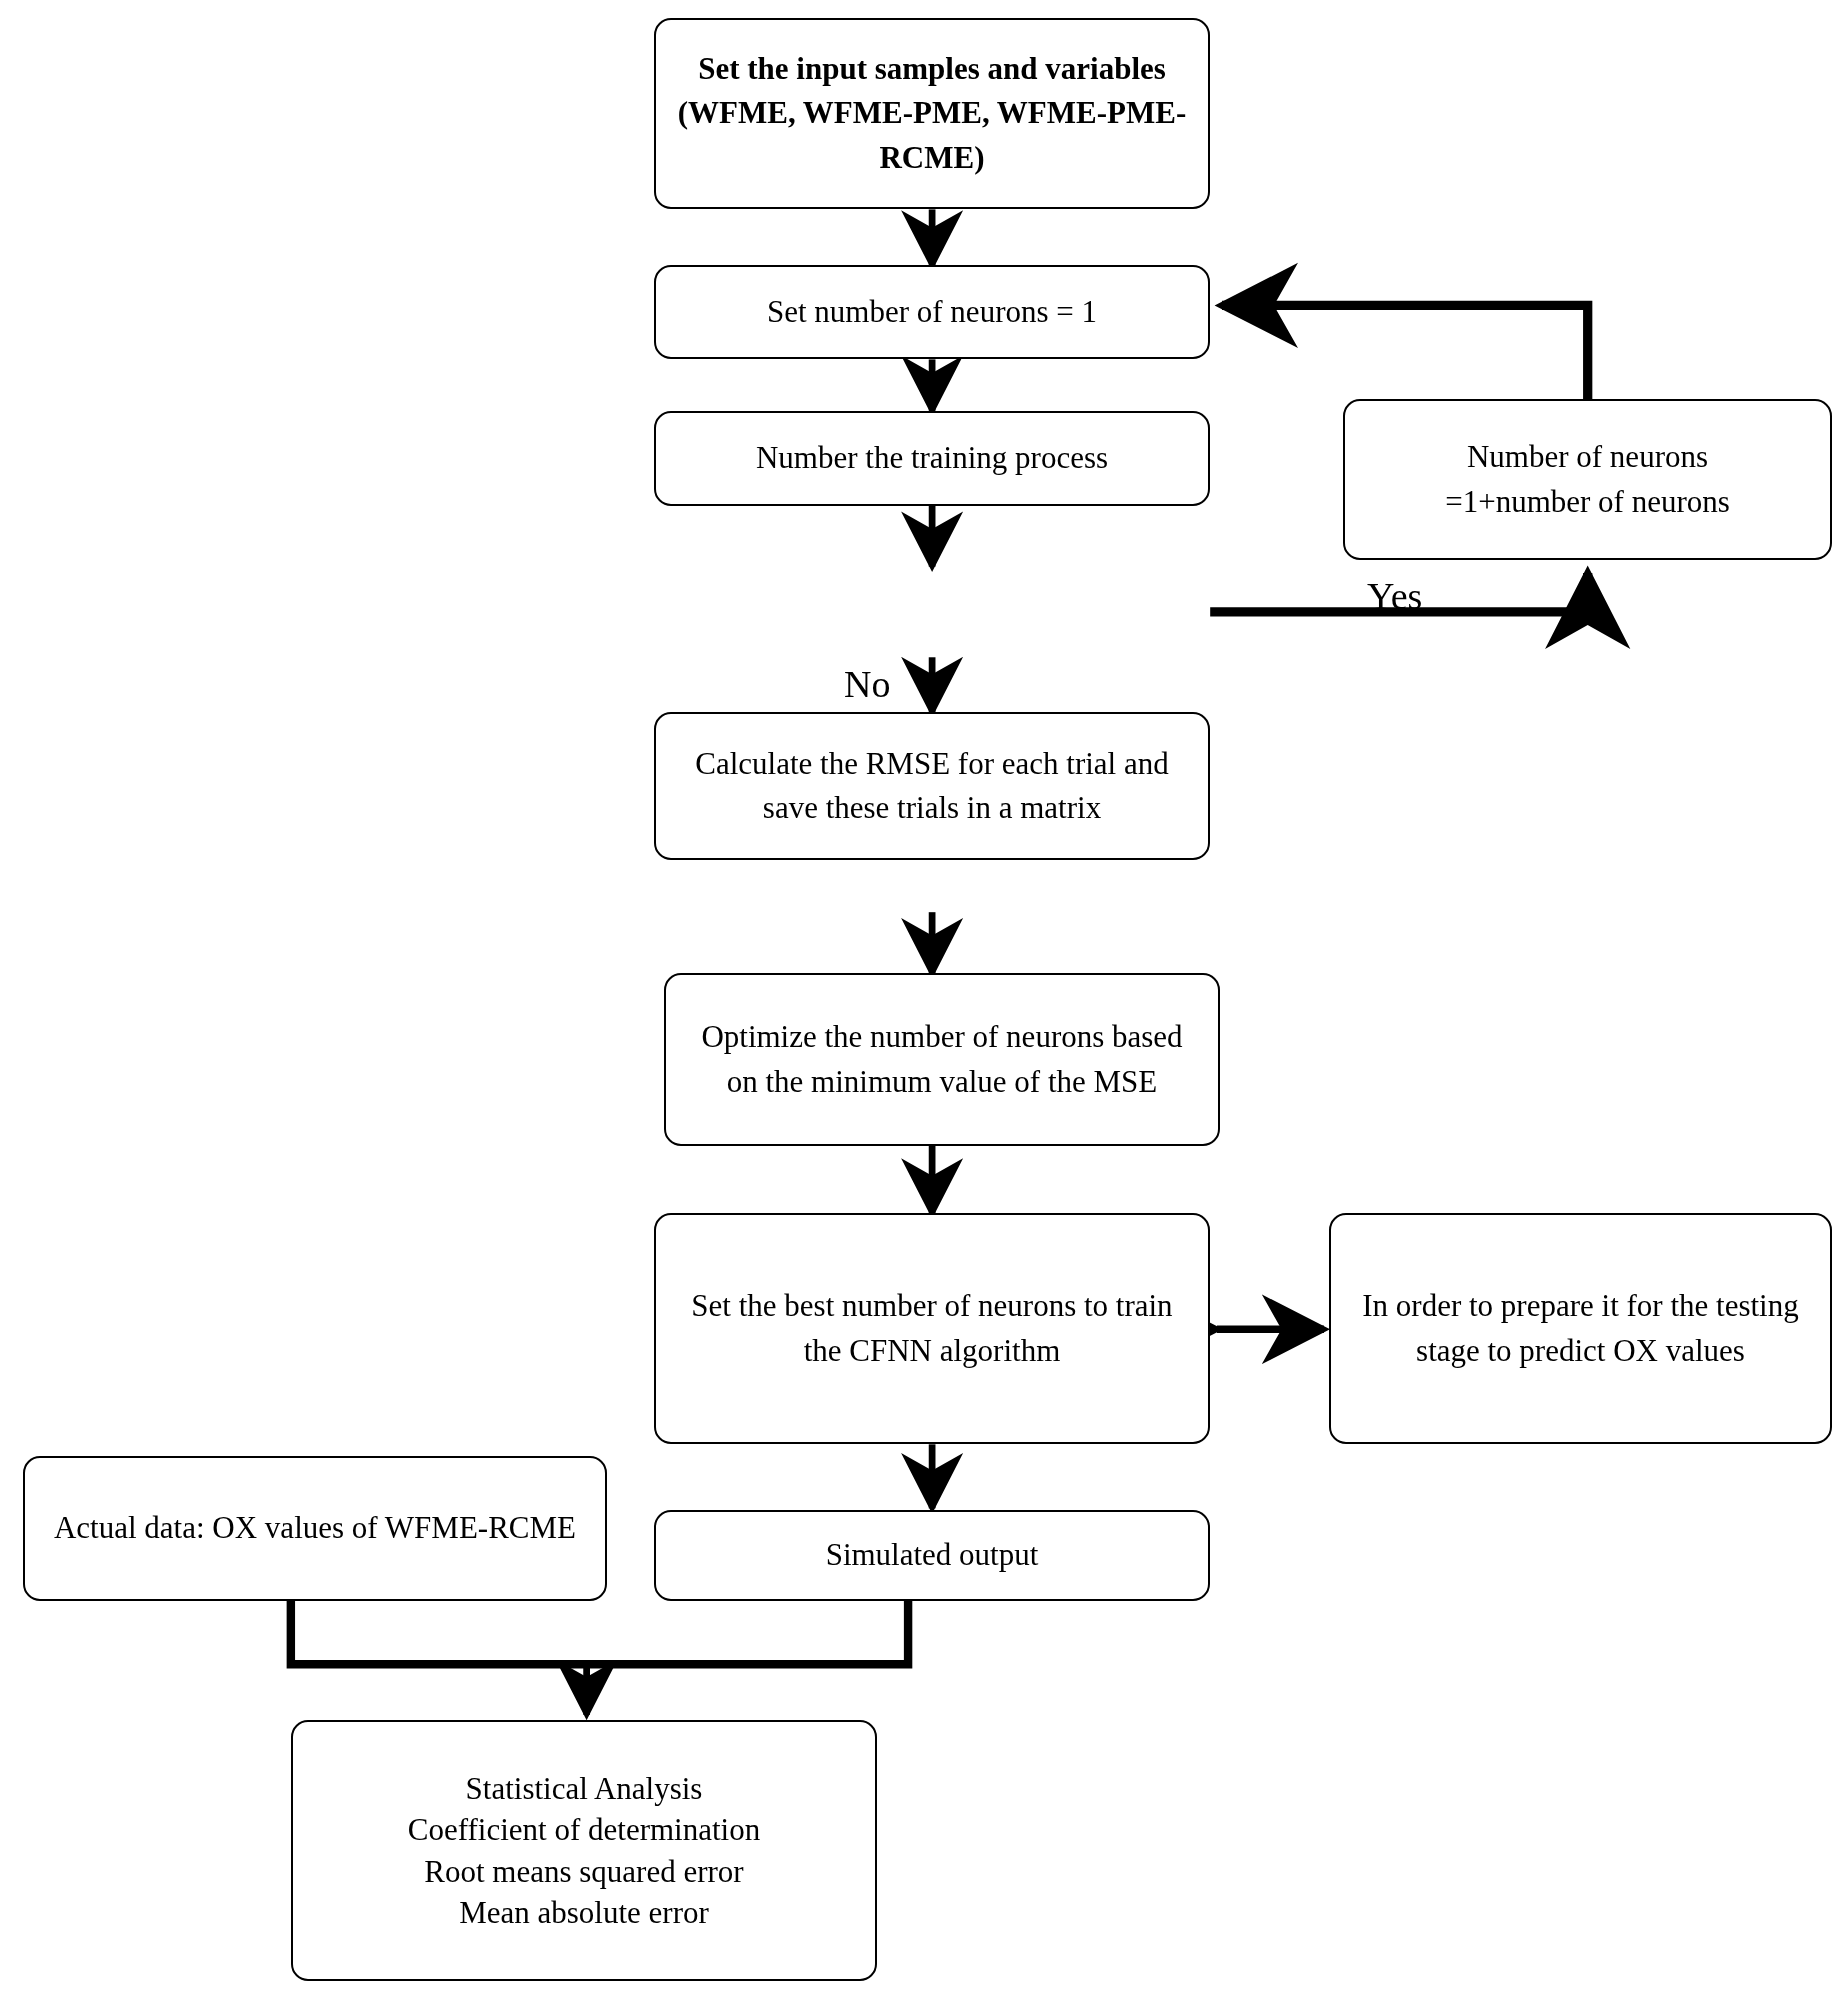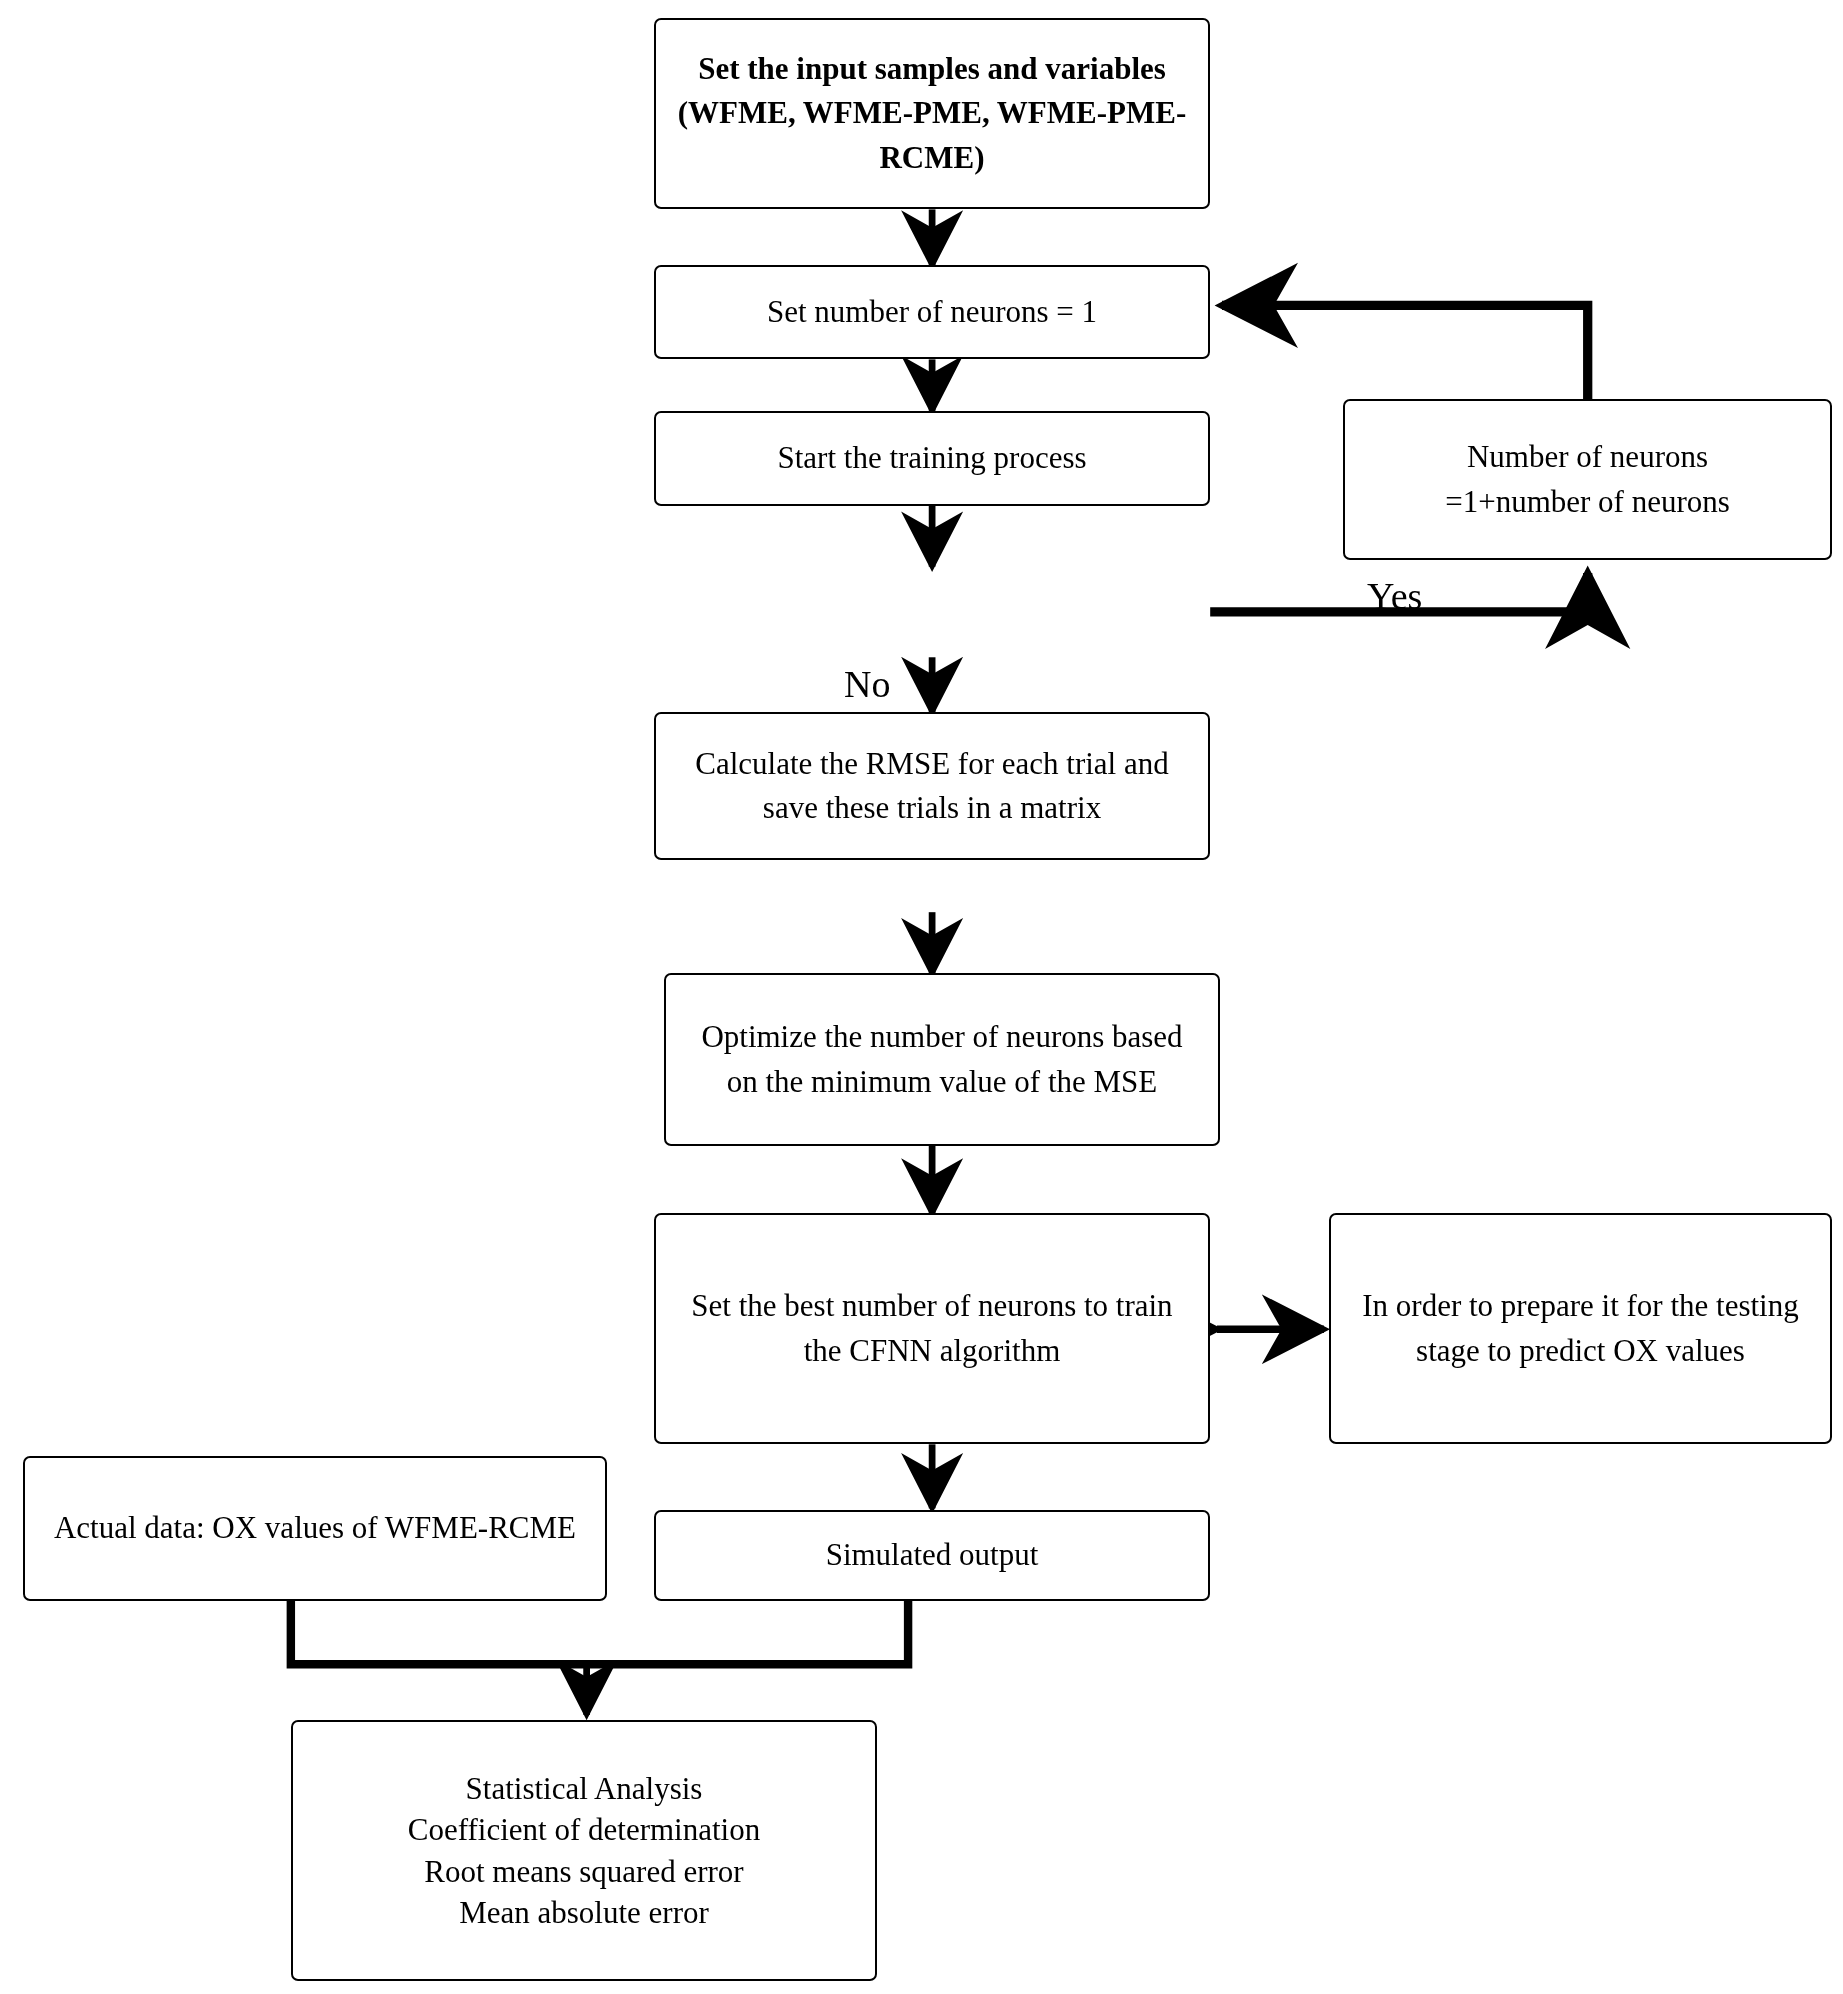--- a/index.html
+++ b/index.html
@@ -24,21 +24,21 @@
     left: 0;
     top: 0;
     width: 1844px;
     height: 1995px;
     pointer-events: none;
   }
   .node {
     position: absolute;
     box-sizing: border-box;
     border: 2.1px solid #000000;
-    border-radius: 7px;
+    border-radius: 17px;
     background: #ffffff;
     display: flex;
     align-items: center;
     justify-content: center;
     text-align: center;
     color: #000000;
     font-family: "Liberation Serif", "DejaVu Serif", serif;
     font-size: 31px;
     line-height: 1.42;
     padding: 4.2px 17px;
@@ -98,21 +98,21 @@
 
   <div class="node bold" style="left:654px; top:18px; width:556px; height:191px;">
     <span class="txt">Set the input samples and variables (WFME, WFME-PME, WFME-PME-RCME)</span>
   </div>
 
   <div class="node" style="left:654px; top:265px; width:556px; height:94px;">
     <span class="txt">Set number of neurons = 1</span>
   </div>
 
   <div class="node" style="left:654px; top:411px; width:556px; height:95px;">
-    <span class="txt">Start the training process</span>
+    <span class="txt">Number the training process</span>
   </div>
 
 
   <div class="node" style="left:1343px; top:399px; width:489px; height:161px;">
     <span class="txt">Number of neurons
 =1+number of neurons</span>
   </div>
 
   <div class="node" style="left:654px; top:712px; width:556px; height:148px;">
     <span class="txt">Calculate the RMSE for each trial and save these trials in a matrix</span>

